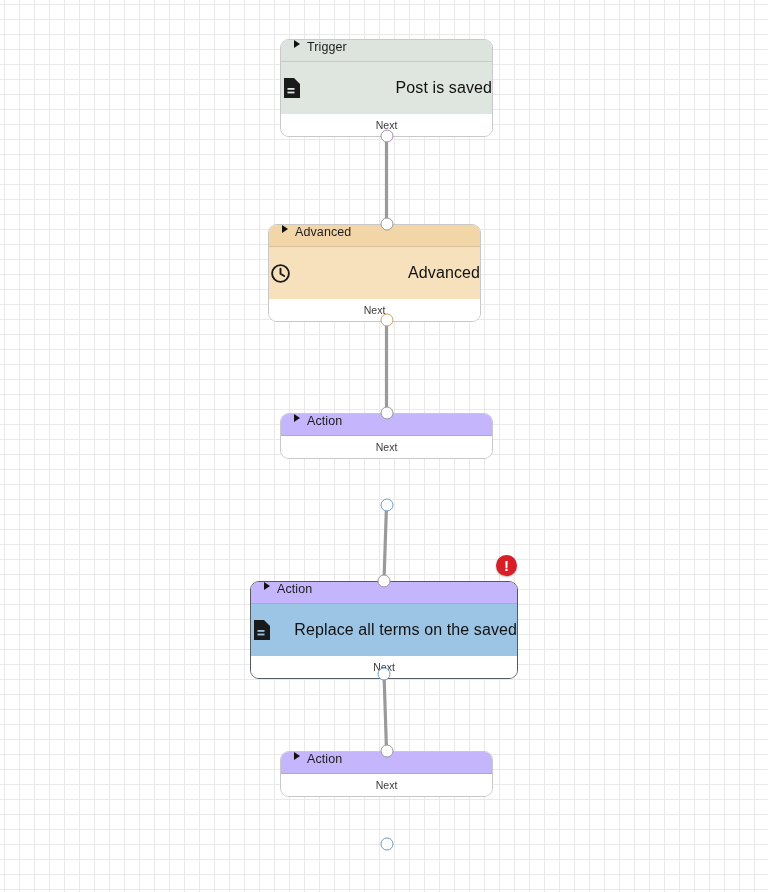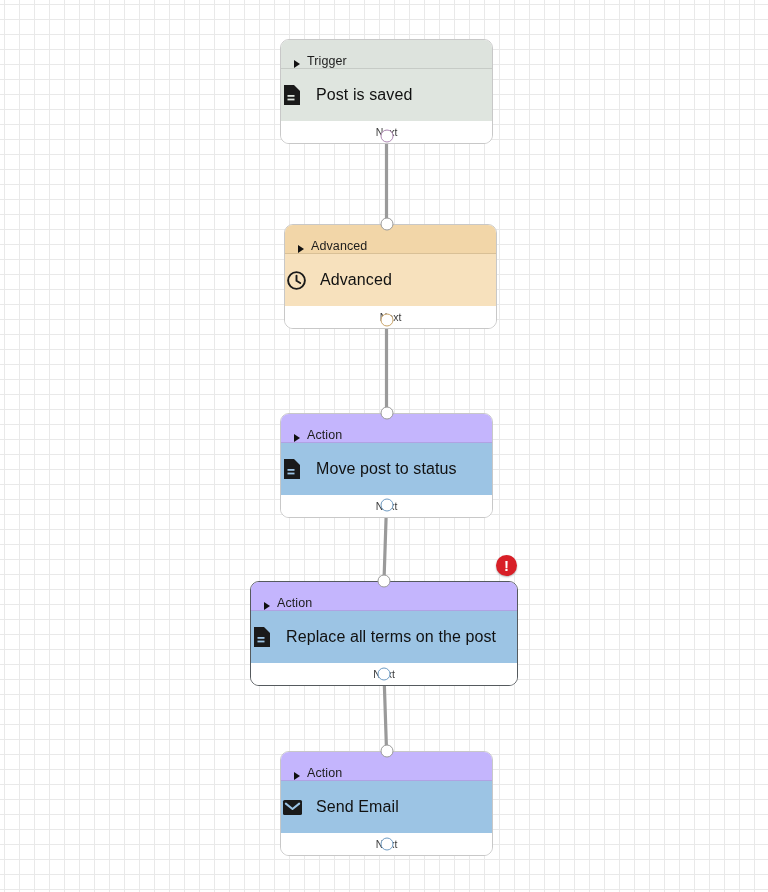--- a/index.html
+++ b/index.html
@@ -46,22 +46,22 @@
     background: #ffffff;
     border: 1px solid #c8c8c8;
     overflow: hidden;
   }
   .node.selected {
     border: 1.6px solid #555a5e;
   }
 
   .node-header {
     display: flex;
-    align-items: flex-end;
-    height: 29px;
+    align-items: flex-start;
+    height: 22px;
     padding-left: 13px;
     font-size: 12.5px;
     color: #1c1c1c;
     letter-spacing: 0.1px;
     border-bottom: 1px solid rgba(0,0,0,0.10);
     box-sizing: border-box;
   }
   .caret {
     display: inline-block;
     width: 0;
@@ -71,20 +71,21 @@
     border-top: 4.2px solid transparent;
     border-bottom: 4.2px solid transparent;
   }
 
   .node-body {
     display: flex;
     align-items: center;
     height: 52px;
     padding-left: 0;
     box-sizing: border-box;
+    justify-content: space-between;
   }
   .node-icon {
     width: 22px;
     height: 22px;
     margin-right: 13px;
     flex: 0 0 auto;
     display: flex;
     align-items: center;
     justify-content: center;
   }
@@ -181,21 +182,21 @@
         </svg>
       </span>
       <span class="node-title">Post is saved</span>
     </div>
     <div class="node-footer">
       <span>Next</span>
     </div>
   </div>
   <div class="port port-purple" style="left:386.5px; top:136px;"></div>
 
-  <div class="node theme-advanced" style="left:284px; top:224px; width:213px;">
+  <div class="node theme-advanced" style="left:268px; top:224px; width:213px;">
     <div class="node-header">
       <span class="caret"></span>
       <span>Advanced</span>
     </div>
     <div class="node-body">
       <span class="node-icon">
         <svg width="21" height="21" viewBox="0 0 21 21">
           <circle cx="10.5" cy="10.5" r="8.4" fill="none" stroke="#1a1a1a" stroke-width="1.9"></circle>
           <path d="M10.5 5.6 V10.8 L14.2 13" fill="none" stroke="#1a1a1a" stroke-width="1.9" stroke-linecap="round"></path>
         </svg>
@@ -207,76 +208,57 @@
     </div>
   </div>
   <div class="port port-gray" style="left:386.5px; top:224px;"></div>
   <div class="port port-tan" style="left:386.5px; top:320px;"></div>
 
   <div class="node theme-action" style="left:280px; top:413px; width:213px;">
     <div class="node-header">
       <span class="caret"></span>
       <span>Action</span>
     </div>
+    <div class="node-footer">
+      <span>Next</span>
+    </div>
+  </div>
+  <div class="port port-gray" style="left:386.5px; top:413px;"></div>
+  <div class="port port-blue" style="left:386.5px; top:505px;"></div>
+
+  <div class="node theme-action selected" style="left:250px; top:581px; width:268px;">
+    <div class="node-header">
+      <span class="caret"></span>
+      <span>Action</span>
+    </div>
     <div class="node-body">
       <span class="node-icon">
         <svg width="20" height="22" viewBox="0 0 20 22">
           <path d="M2 1 H12 L18 7 V21 H2 Z" fill="#1a1a1a"></path>
           <rect x="5.5" y="11" width="7" height="1.8" fill="#9cc4e4"></rect>
           <rect x="5.5" y="14.6" width="7" height="1.8" fill="#9cc4e4"></rect>
         </svg>
       </span>
-      <span class="node-title">Move post to status</span>
-    </div>
-    <div class="node-footer">
-      <span>Next</span>
-    </div>
-  </div>
-  <div class="port port-gray" style="left:386.5px; top:413px;"></div>
-  <div class="port port-blue" style="left:386.5px; top:505px;"></div>
-
-  <div class="node theme-action selected" style="left:250px; top:581px; width:268px;">
-    <div class="node-header">
-      <span class="caret"></span>
-      <span>Action</span>
-    </div>
-    <div class="node-body">
-      <span class="node-icon">
-        <svg width="20" height="22" viewBox="0 0 20 22">
-          <path d="M2 1 H12 L18 7 V21 H2 Z" fill="#1a1a1a"></path>
-          <rect x="5.5" y="11" width="7" height="1.8" fill="#9cc4e4"></rect>
-          <rect x="5.5" y="14.6" width="7" height="1.8" fill="#9cc4e4"></rect>
-        </svg>
-      </span>
-      <span class="node-title">Replace all terms on the post</span>
+      <span class="node-title">Replace all terms on the saved</span>
     </div>
     <div class="node-footer">
       <span>Next</span>
     </div>
   </div>
   <div class="port port-gray" style="left:384px; top:581px;"></div>
   <div class="port port-blue" style="left:384px; top:674px;"></div>
   <div class="error-badge" style="left:496px; top:555px;">
     <span class="bang">!</span>
   </div>
 
   <div class="node theme-action" style="left:280px; top:751px; width:213px;">
     <div class="node-header">
       <span class="caret"></span>
       <span>Action</span>
     </div>
-    <div class="node-body">
-      <span class="node-icon">
-        <svg width="21" height="17" viewBox="0 0 21 17">
-          <rect x="1" y="1" width="19" height="15" rx="1.6" fill="#1a1a1a"></rect>
-          <path d="M3.8 4.6 L10.5 10 L17.2 4.6" fill="none" stroke="#9cc4e4" stroke-width="2" stroke-linecap="round" stroke-linejoin="round"></path>
-        </svg>
-      </span>
-      <span class="node-title">Send Email</span>
-    </div>
     <div class="node-footer">
       <span>Next</span>
     </div>
   </div>
   <div class="port port-gray" style="left:386.5px; top:751px;"></div>
   <div class="port port-blue" style="left:386.5px; top:844px;"></div>
 
 </div>
 
 </body></html>

